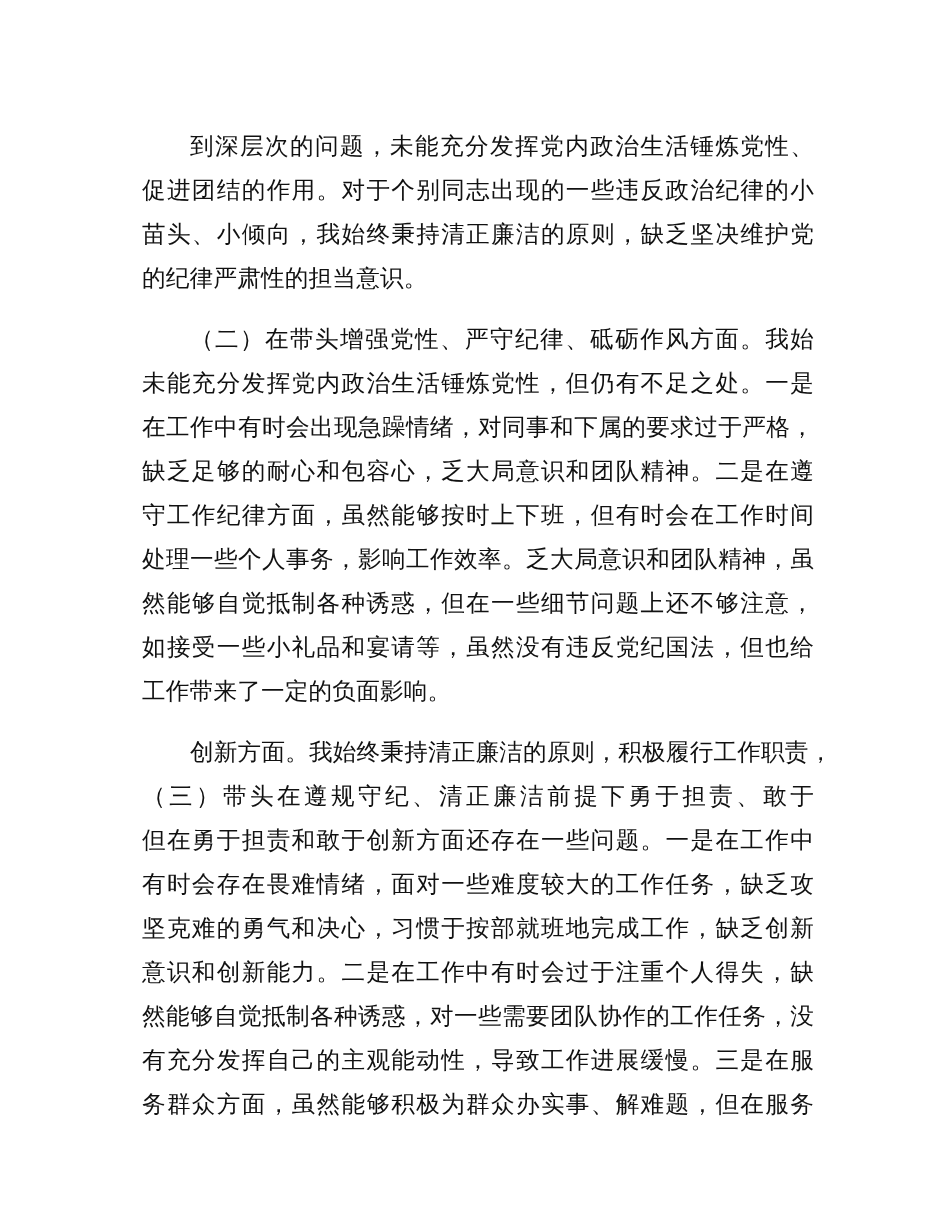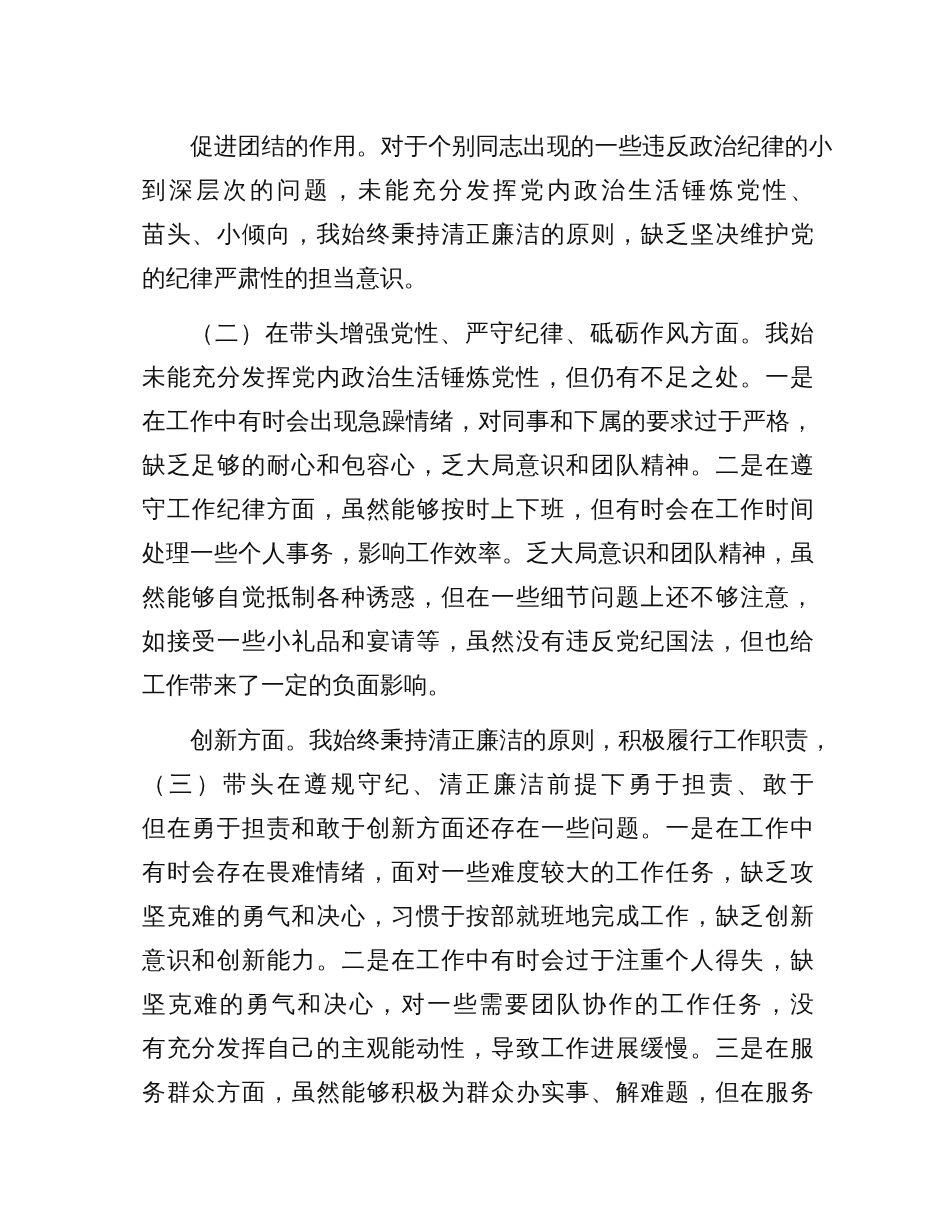--- a/index.html
+++ b/index.html
@@ -27,21 +27,21 @@
       line-height: 44px;
       letter-spacing: 0.2px;
       text-align: justify;
       text-justify: inter-ideograph;
       word-break: break-all;
     }
     .para.indent {
       text-indent: 48px;
     }
     .para + .para {
-      margin-top: 11px;
+      margin-top: 17px;
     }
     .line {
       display: block;
       white-space: nowrap;
       text-align: justify;
       text-align-last: justify;
     }
     .line.last {
       text-align-last: left;
     }
@@ -49,22 +49,22 @@
       padding-left: 48px;
     }
     .para.indent { text-indent: 0; }
   </style>
 </head>
 <body>
 
 <div class="page">
 
   <p class="para indent">
+    <span class="line">到深层次的问题，未能充分发挥党内政治生活锤炼党性、</span>
     <span class="line">促进团结的作用。对于个别同志出现的一些违反政治纪律的小</span>
-    <span class="line">到深层次的问题，未能充分发挥党内政治生活锤炼党性、</span>
     <span class="line">苗头、小倾向，我始终秉持清正廉洁的原则，缺乏坚决维护党</span>
     <span class="line last">的纪律严肃性的担当意识。</span>
   </p>
 
   <p class="para indent">
     <span class="line">（二）在带头增强党性、严守纪律、砥砺作风方面。我始</span>
     <span class="line">未能充分发挥党内政治生活锤炼党性，但仍有不足之处。一是</span>
     <span class="line">在工作中有时会出现急躁情绪，对同事和下属的要求过于严格，</span>
     <span class="line">缺乏足够的耐心和包容心，乏大局意识和团队精神。二是在遵</span>
     <span class="line">守工作纪律方面，虽然能够按时上下班，但有时会在工作时间</span>
@@ -74,18 +74,18 @@
     <span class="line last">工作带来了一定的负面影响。</span>
   </p>
 
   <p class="para indent">
     <span class="line">创新方面。我始终秉持清正廉洁的原则，积极履行工作职责，</span>
     <span class="line">（三）带头在遵规守纪、清正廉洁前提下勇于担责、敢于</span>
     <span class="line">但在勇于担责和敢于创新方面还存在一些问题。一是在工作中</span>
     <span class="line">有时会存在畏难情绪，面对一些难度较大的工作任务，缺乏攻</span>
     <span class="line">坚克难的勇气和决心，习惯于按部就班地完成工作，缺乏创新</span>
     <span class="line">意识和创新能力。二是在工作中有时会过于注重个人得失，缺</span>
-    <span class="line">坚克难的勇气和决心，对一些需要团队协作的工作任务，没</span>
+    <span class="line">然能够自觉抵制各种诱惑，对一些需要团队协作的工作任务，没</span>
     <span class="line">有充分发挥自己的主观能动性，导致工作进展缓慢。三是在服</span>
     <span class="line">务群众方面，虽然能够积极为群众办实事、解难题，但在服务</span>
   </p>
 
 </div>
 
 </body></html>

